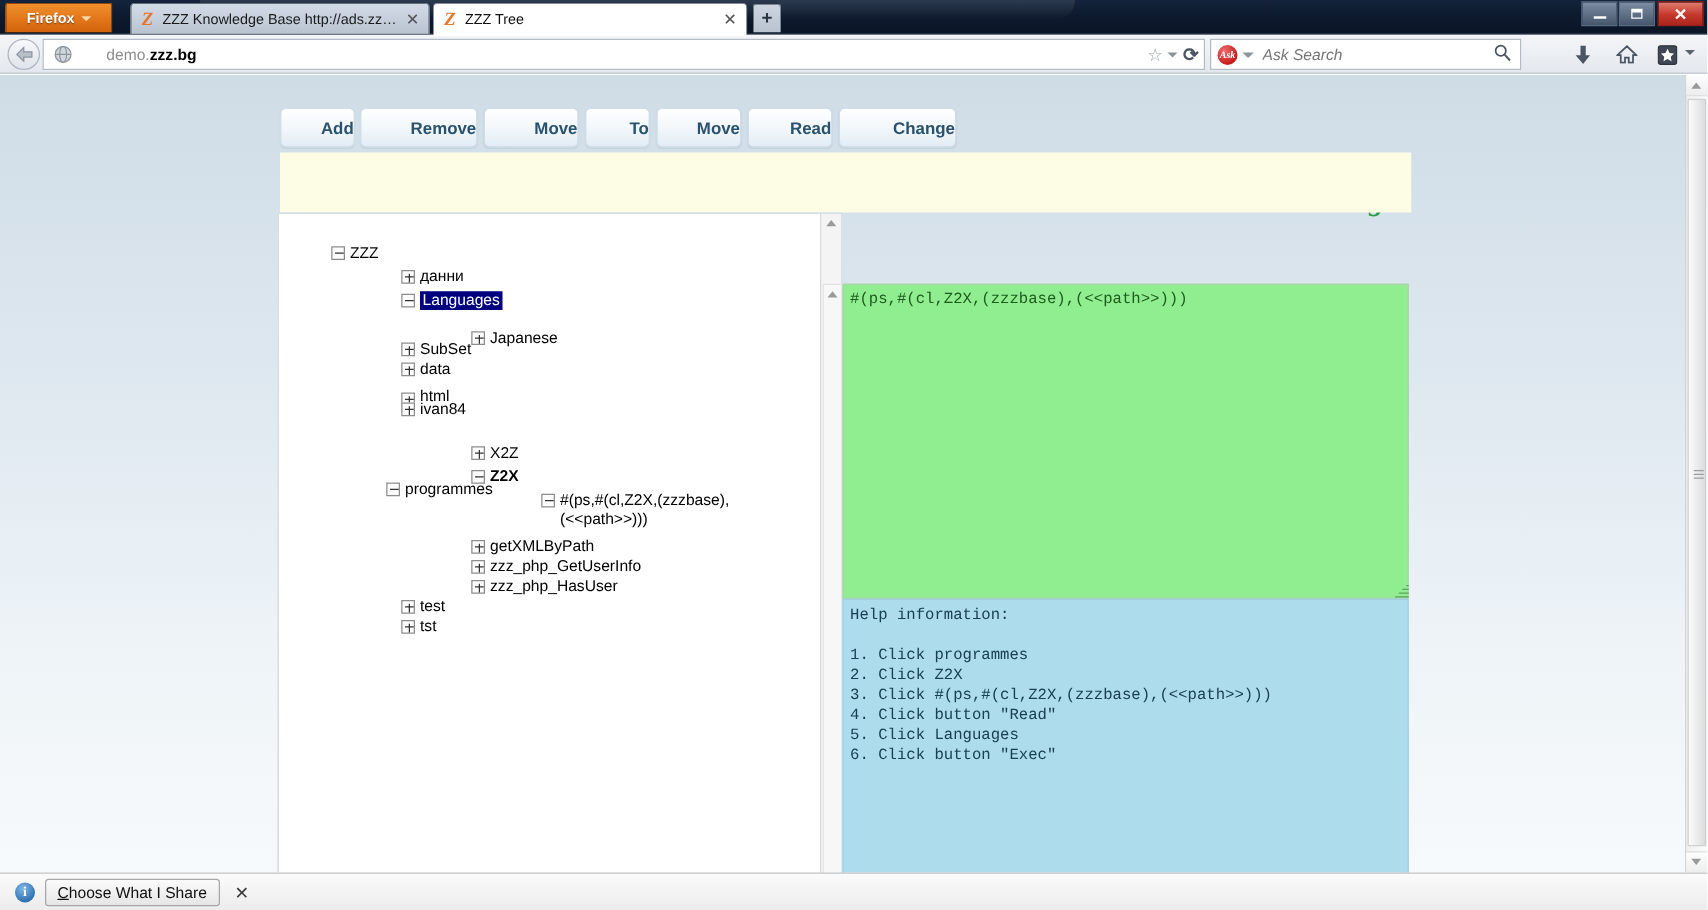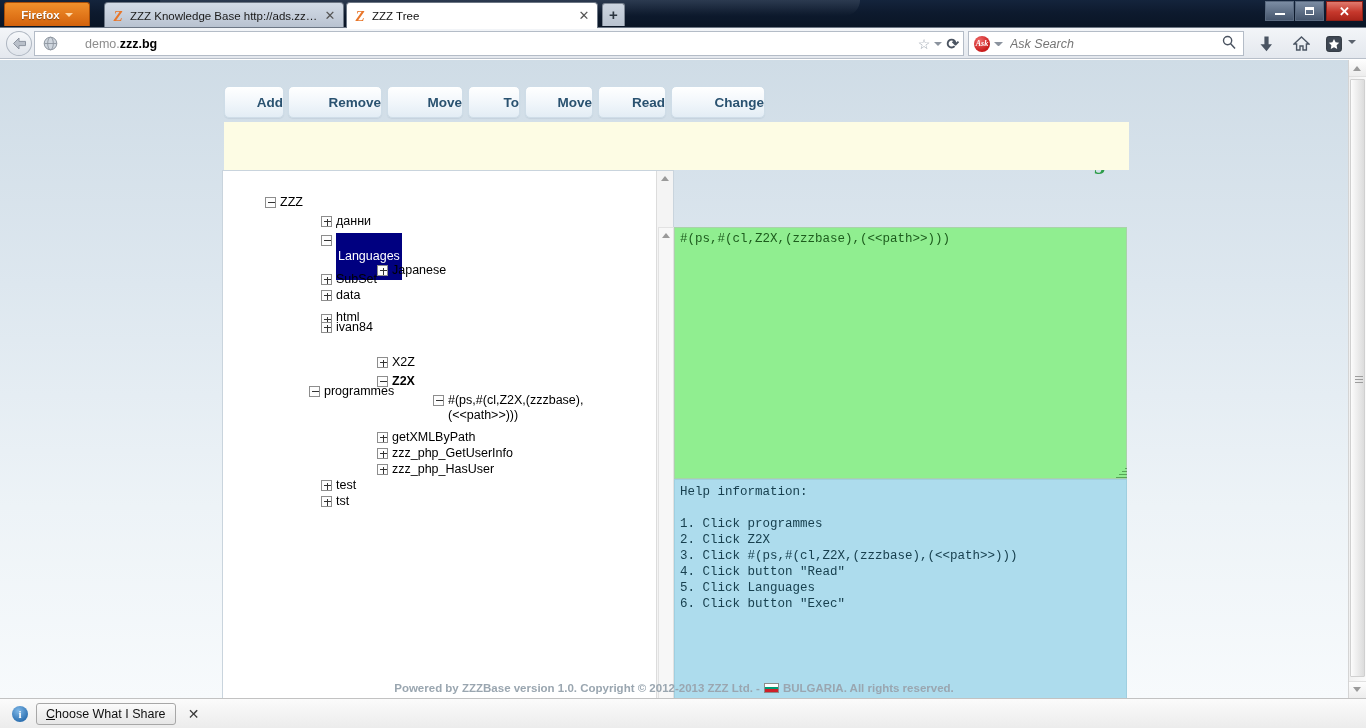--- a/index.html
+++ b/index.html
@@ -157,21 +157,21 @@
   #url-text .strong { color: #000000; font-weight: bold; }
   #urlbar-actions { flex: 0 0 auto; display: flex; align-items: center; gap: 4px; }
   #star-icon { font-size: 14px; color: #9aa3ae; }
   #dropmarker {
     width: 0; height: 0;
     border-left: 4px solid transparent; border-right: 4px solid transparent;
     border-top: 4px solid #8b939e;
   }
   #reload-icon { font-size: 15px; color: #4a5360; font-weight: bold; }
   #searchbar {
-    position: absolute; left: 968px; top: 3px; width: 276px; height: 25px;
+    position: absolute; left: 968px; top: 3px; width: 249px; height: 25px;
     background: #ffffff; border: 1px solid #b4bcc7;
     display: flex; align-items: center; padding: 0 5px;
   }
   #ask-logo {
     flex: 0 0 16px; width: 16px; height: 16px; border-radius: 50%;
     background: radial-gradient(circle at 35% 30%, #f06a6a, #c81b1b 70%);
     color: #fff; font-size: 8px; font-weight: bold;
     display: flex; align-items: center; justify-content: center;
     font-family: "Liberation Serif", serif; font-style: italic;
   }
@@ -269,21 +269,21 @@
     left: 2px; top: 4px; width: 7px; height: 1px; background: #333;
   }
   .tw.plus::after {
     content: ""; position: absolute;
     left: 5px; top: 2px; width: 1px; height: 7px; background: #333;
   }
   .tree-label { flex: 0 1 auto; }
   .tree-label.selected {
     background: #000080;
     color: #ffffff;
-    padding: 16px 2px;
+    padding: 0 2px;
   }
   .tree-label.wrap { white-space: normal; width: 152px; line-height: 15px; }
 
   
   #tree-vscroll {
     position: absolute; right: 0; top: 0; width: 17px; height: 545px;
     background: #f4f4f4; border-left: 1px solid #dcdcdc;
   }
   .sb-arrow {
     position: absolute;
@@ -633,25 +633,20 @@
 
       <div id="help-area">Help information:
 
 1. Click programmes
 2. Click Z2X
 3. Click #(ps,#(cl,Z2X,(zzzbase),(&lt;&lt;path&gt;&gt;)))
 4. Click button "Read"
 5. Click Languages
 6. Click button "Exec"</div>
 
-      <div id="footer">
-        <span>Powered by ZZZBase version 1.0. Copyright © 2012-2013 ZZZ Ltd. -</span>
-        <span id="bg-flag"></span>
-        <span>BULGARIA. All rights reserved.</span>
-      </div>
     </div>
 
     <div id="page-scrollbar">
       <div id="page-sb-up">
         <div class="sb-arrow sb-up" style="left:4px;top:6px;"></div>
       </div>
       <div id="page-sb-thumb">
         <div id="page-sb-grip">
           <i style="top:0px;"></i>
             <i style="top:3px;"></i>

